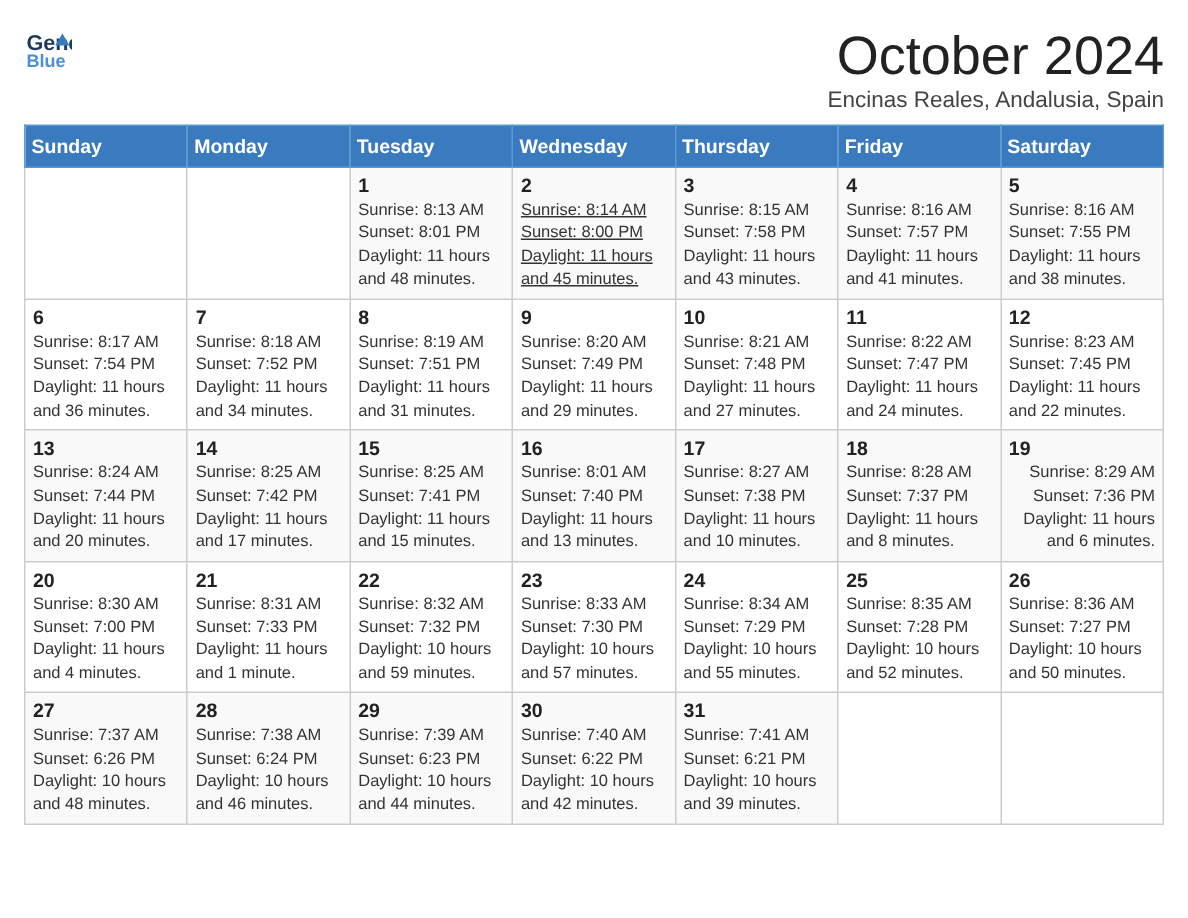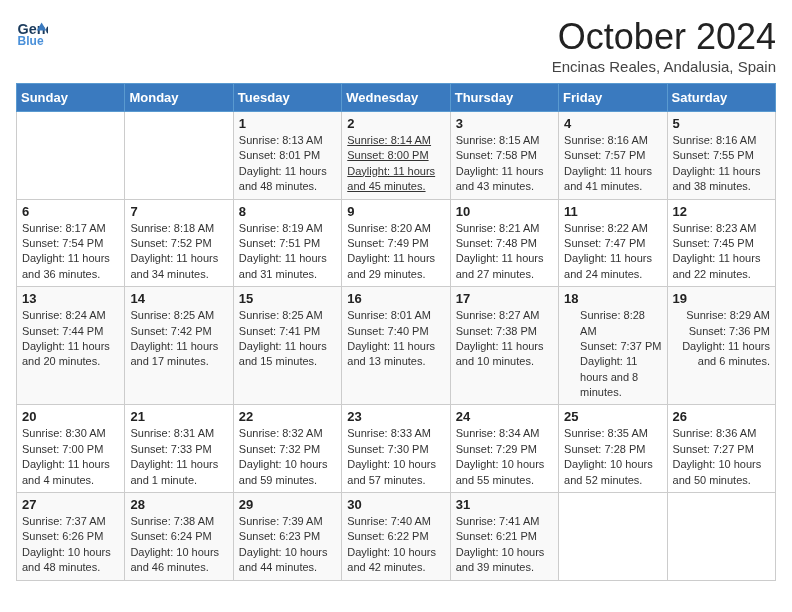--- a/index.html
+++ b/index.html
@@ -214,21 +214,21 @@
 Daylight: 11 hours and 13 minutes.</div>
         </td>
         <td>
           <span class="day-number">17</span>
           <div class="cell-text" style="white-space: pre-line;">Sunrise: 8:27 AM
 Sunset: 7:38 PM
 Daylight: 11 hours and 10 minutes.</div>
         </td>
         <td>
           <span class="day-number">18</span>
-          <div class="cell-text" style="white-space: pre-line; margin-left: 16px;">Sunrise: 8:28 AM
+          <div class="cell-text" style="white-space: pre-line;">Sunrise: 8:28 AM
 Sunset: 7:37 PM
 Daylight: 11 hours and 8 minutes.</div>
         </td>
         <td>
           <span class="day-number">19</span>
           <div class="cell-text" style="white-space: pre-line; text-align: right;">Sunrise: 8:29 AM
 Sunset: 7:36 PM
 Daylight: 11 hours and 6 minutes.</div>
         </td>
       </tr>

